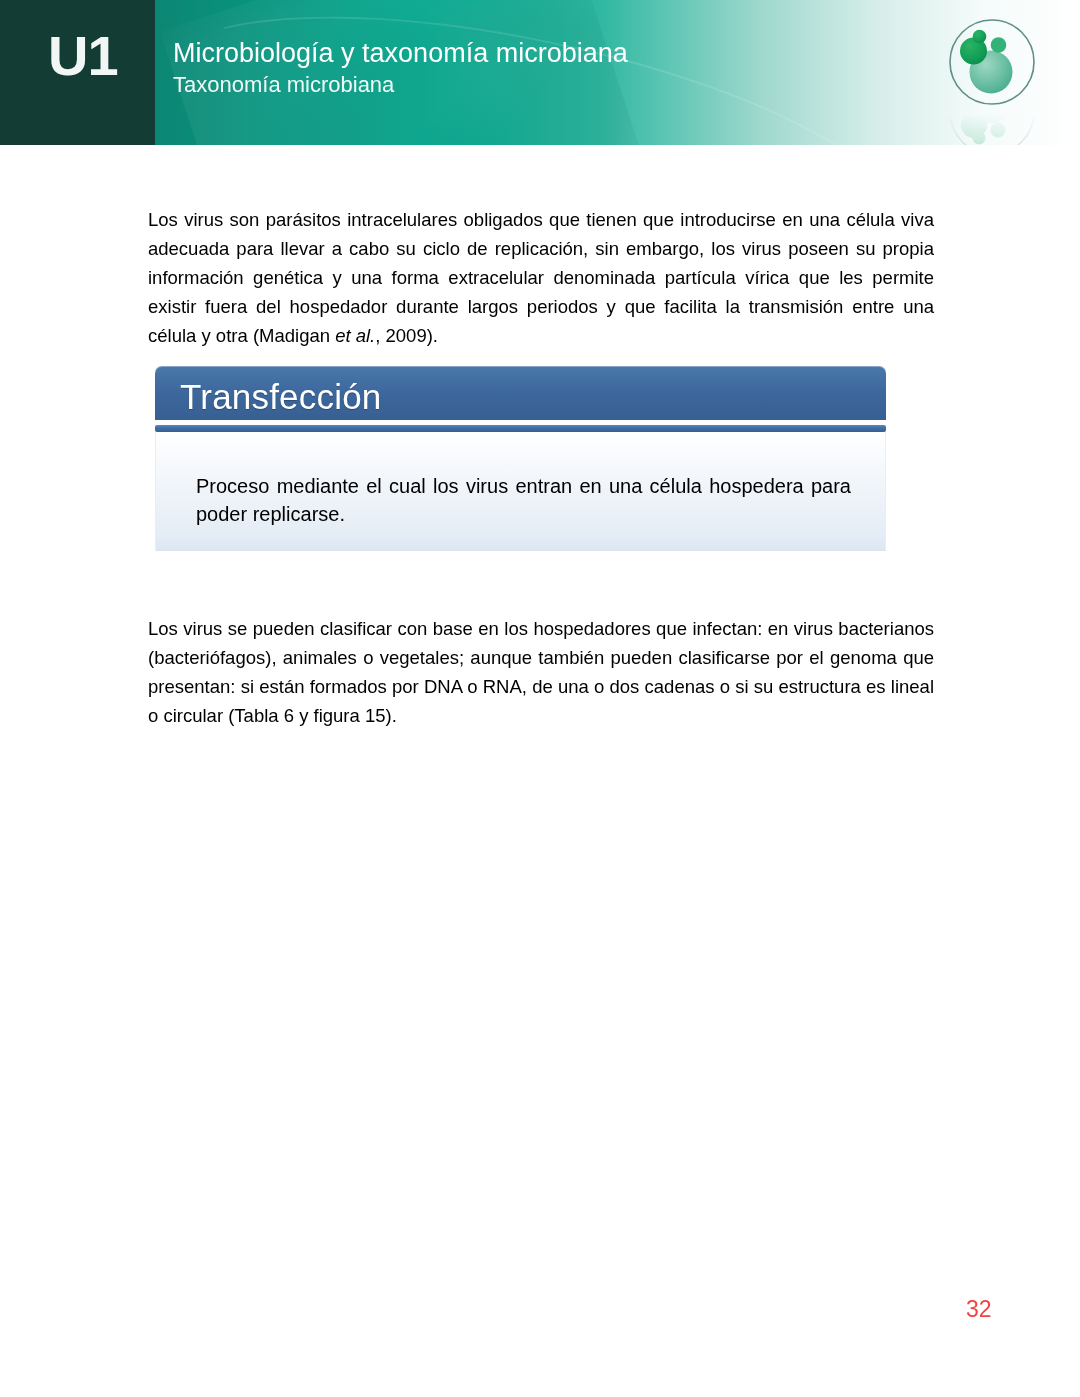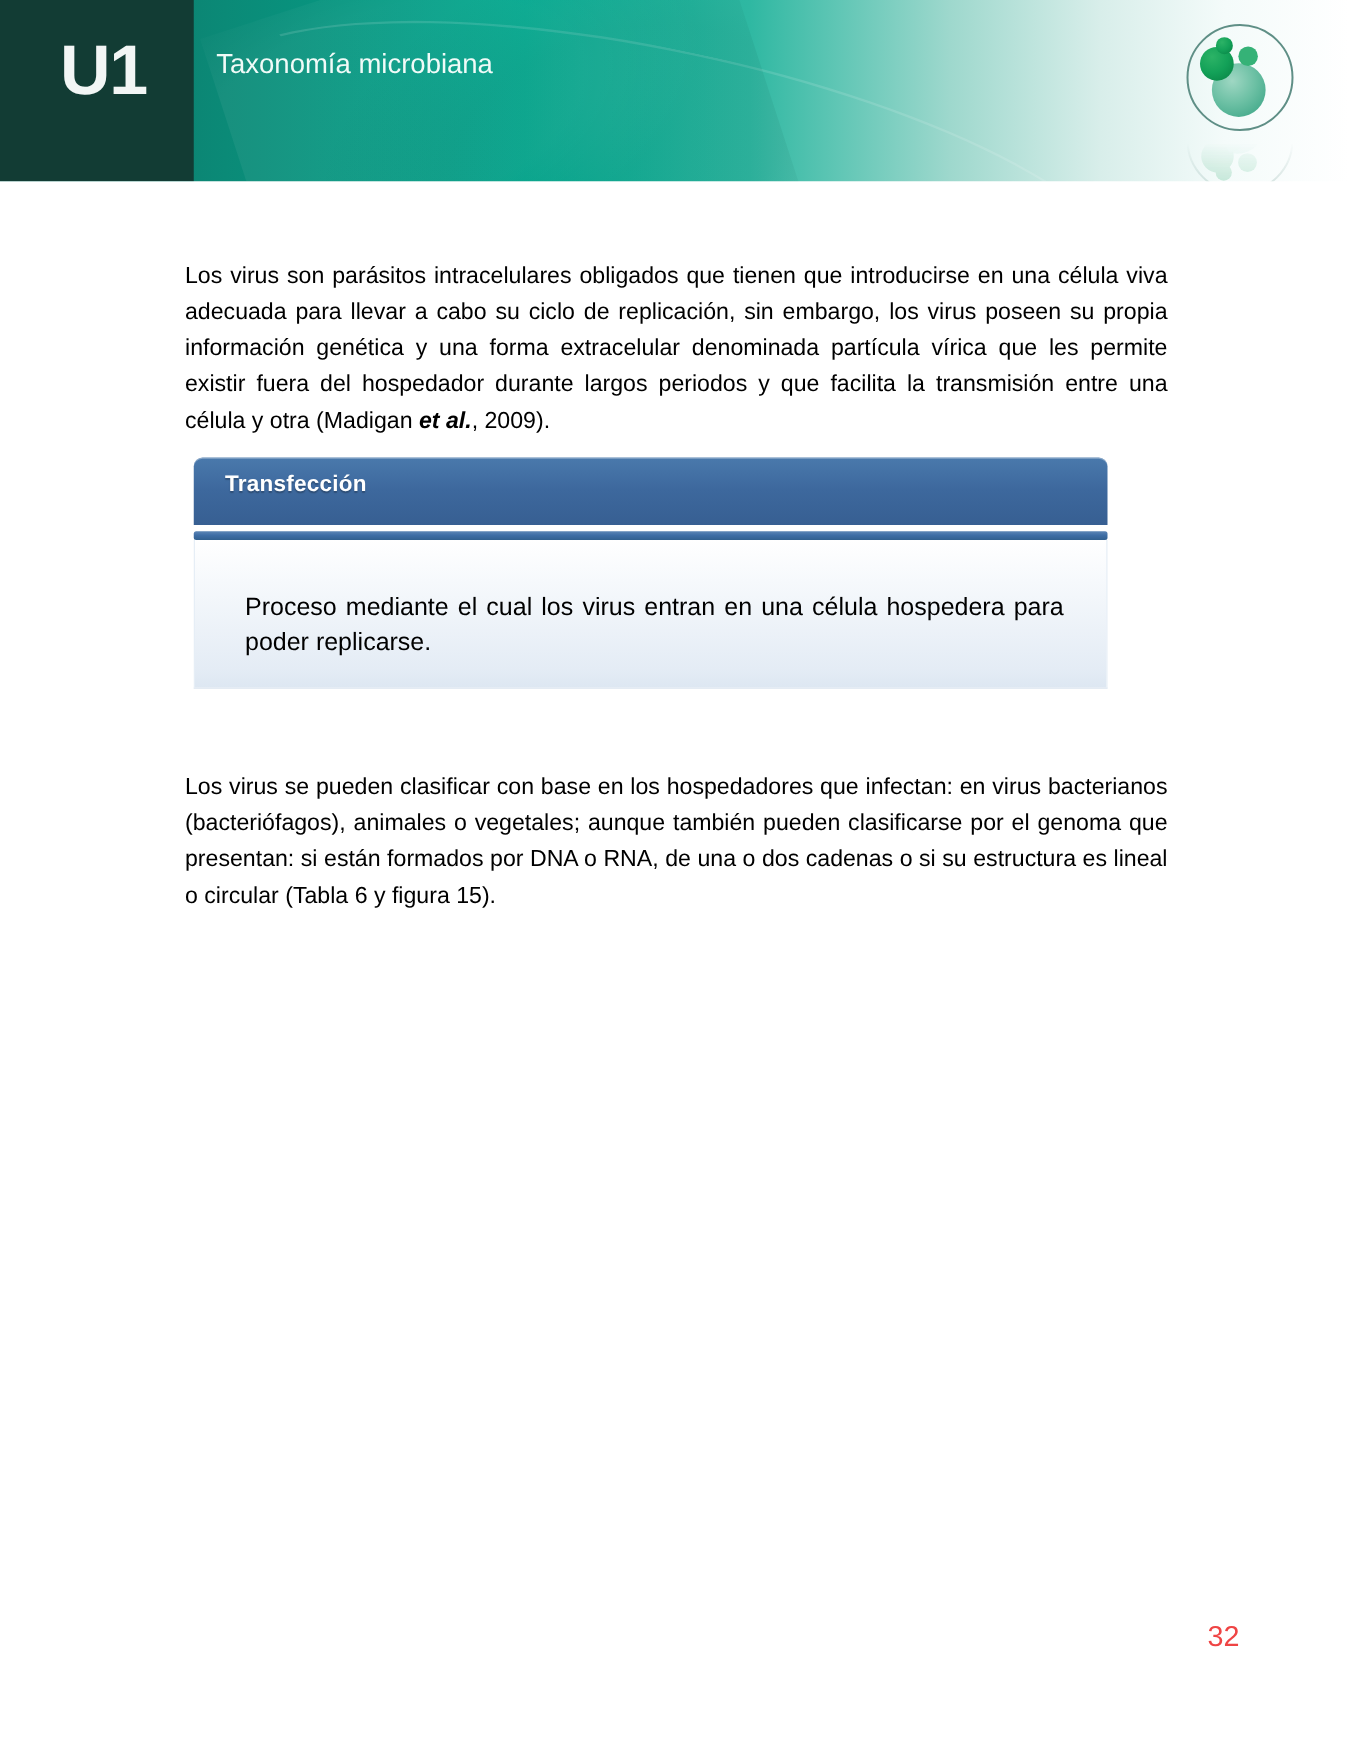--- a/index.html
+++ b/index.html
@@ -135,43 +135,43 @@
   p.body-text {
     margin: 0;
     color: #000000;
     font-size: 18.5px;
     line-height: 29px;
     text-align: justify;
     text-justify: inter-word;
     hyphens: none;
   }
   p.body-text + p.body-text { margin-top: 22px; }
-  .it { font-style: italic; font-weight: bold; }
+  .it { font-style: italic; }
 
   
   .concept-box {
     position: absolute;
     left: 155px;
     top: 366px;
     width: 731px;
   }
   .concept-header {
     position: relative;
     height: 54px;
     background: linear-gradient(to bottom, #4a79ac 0%, #3d689d 48%, #375f92 100%);
     border-radius: 7px 7px 0 0;
     box-shadow: 0 1px 0 rgba(255,255,255,.35) inset;
   }
   .concept-header-title {
     position: absolute;
     left: 25px;
     top: 11px;
     color: #ffffff;
-    font-size: 18px;
-    font-weight: bold;
+    font-size: 35px;
+    font-weight: normal;
     letter-spacing: .2px;
     text-shadow: 0 1px 1px rgba(0,0,0,.25);
   }
   .concept-rule {
     height: 7px;
     margin-top: 5px;
     background: linear-gradient(to bottom, #5d86b5 0%, #3f6ea6 45%, #32608f 100%);
     border-radius: 2px;
   }
   .concept-body {
@@ -219,20 +219,21 @@
 <div class="page">
 
   <div class="header">
     <div class="header-swirl"></div>
 
     <div class="unit-block">
       <div class="unit-label">U1</div>
     </div>
 
     <div class="header-titles">
+      <div class="header-title">Microbiología y taxonomía microbiana</div>
       <div class="header-subtitle">Taxonomía microbiana</div>
     </div>
 
     <div class="logo-reflection">
       <svg viewBox="0 0 92 92" width="92" height="92" aria-hidden="true">
         <circle cx="46" cy="46" r="42" fill="none" stroke="#5f8f86" stroke-width="1.6"></circle>
         <circle cx="44" cy="56" r="21" fill="#6cc1a6"></circle>
         <circle cx="28" cy="33" r="13" fill="#14a05a"></circle>
         <circle cx="33" cy="20" r="6.5" fill="#14a05a"></circle>
         <circle cx="52" cy="28" r="7.5" fill="#35b277"></circle>

